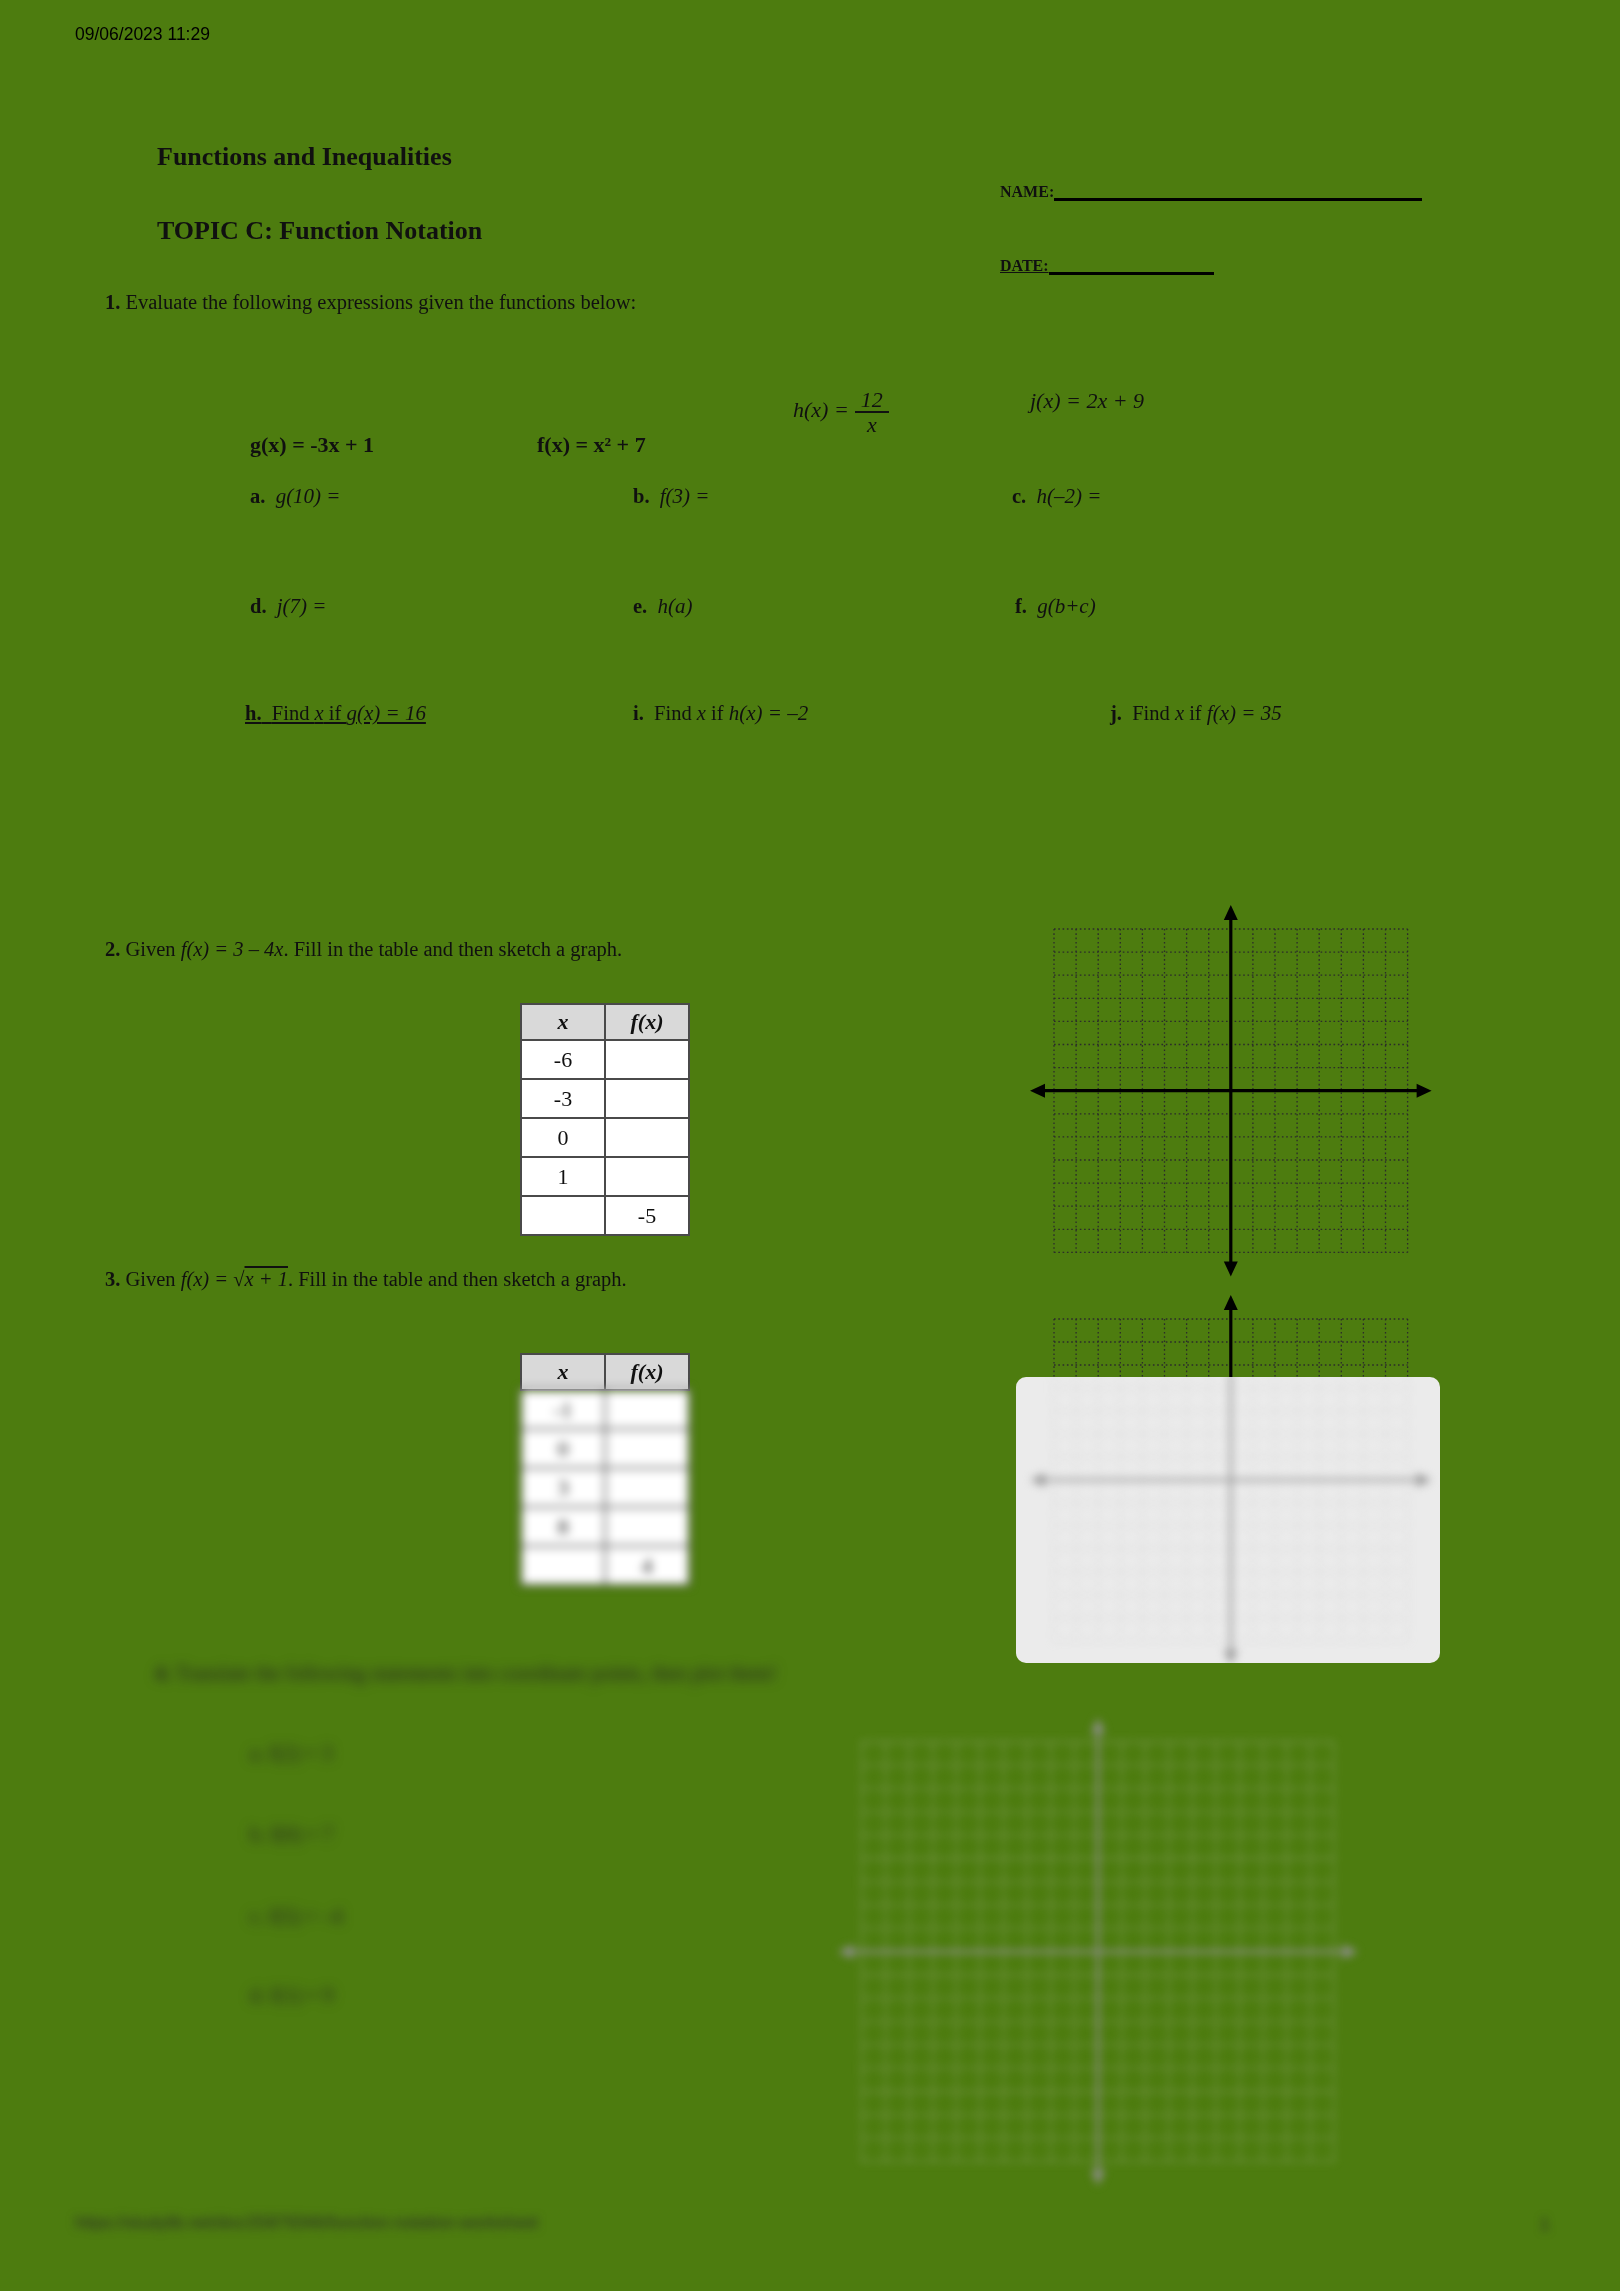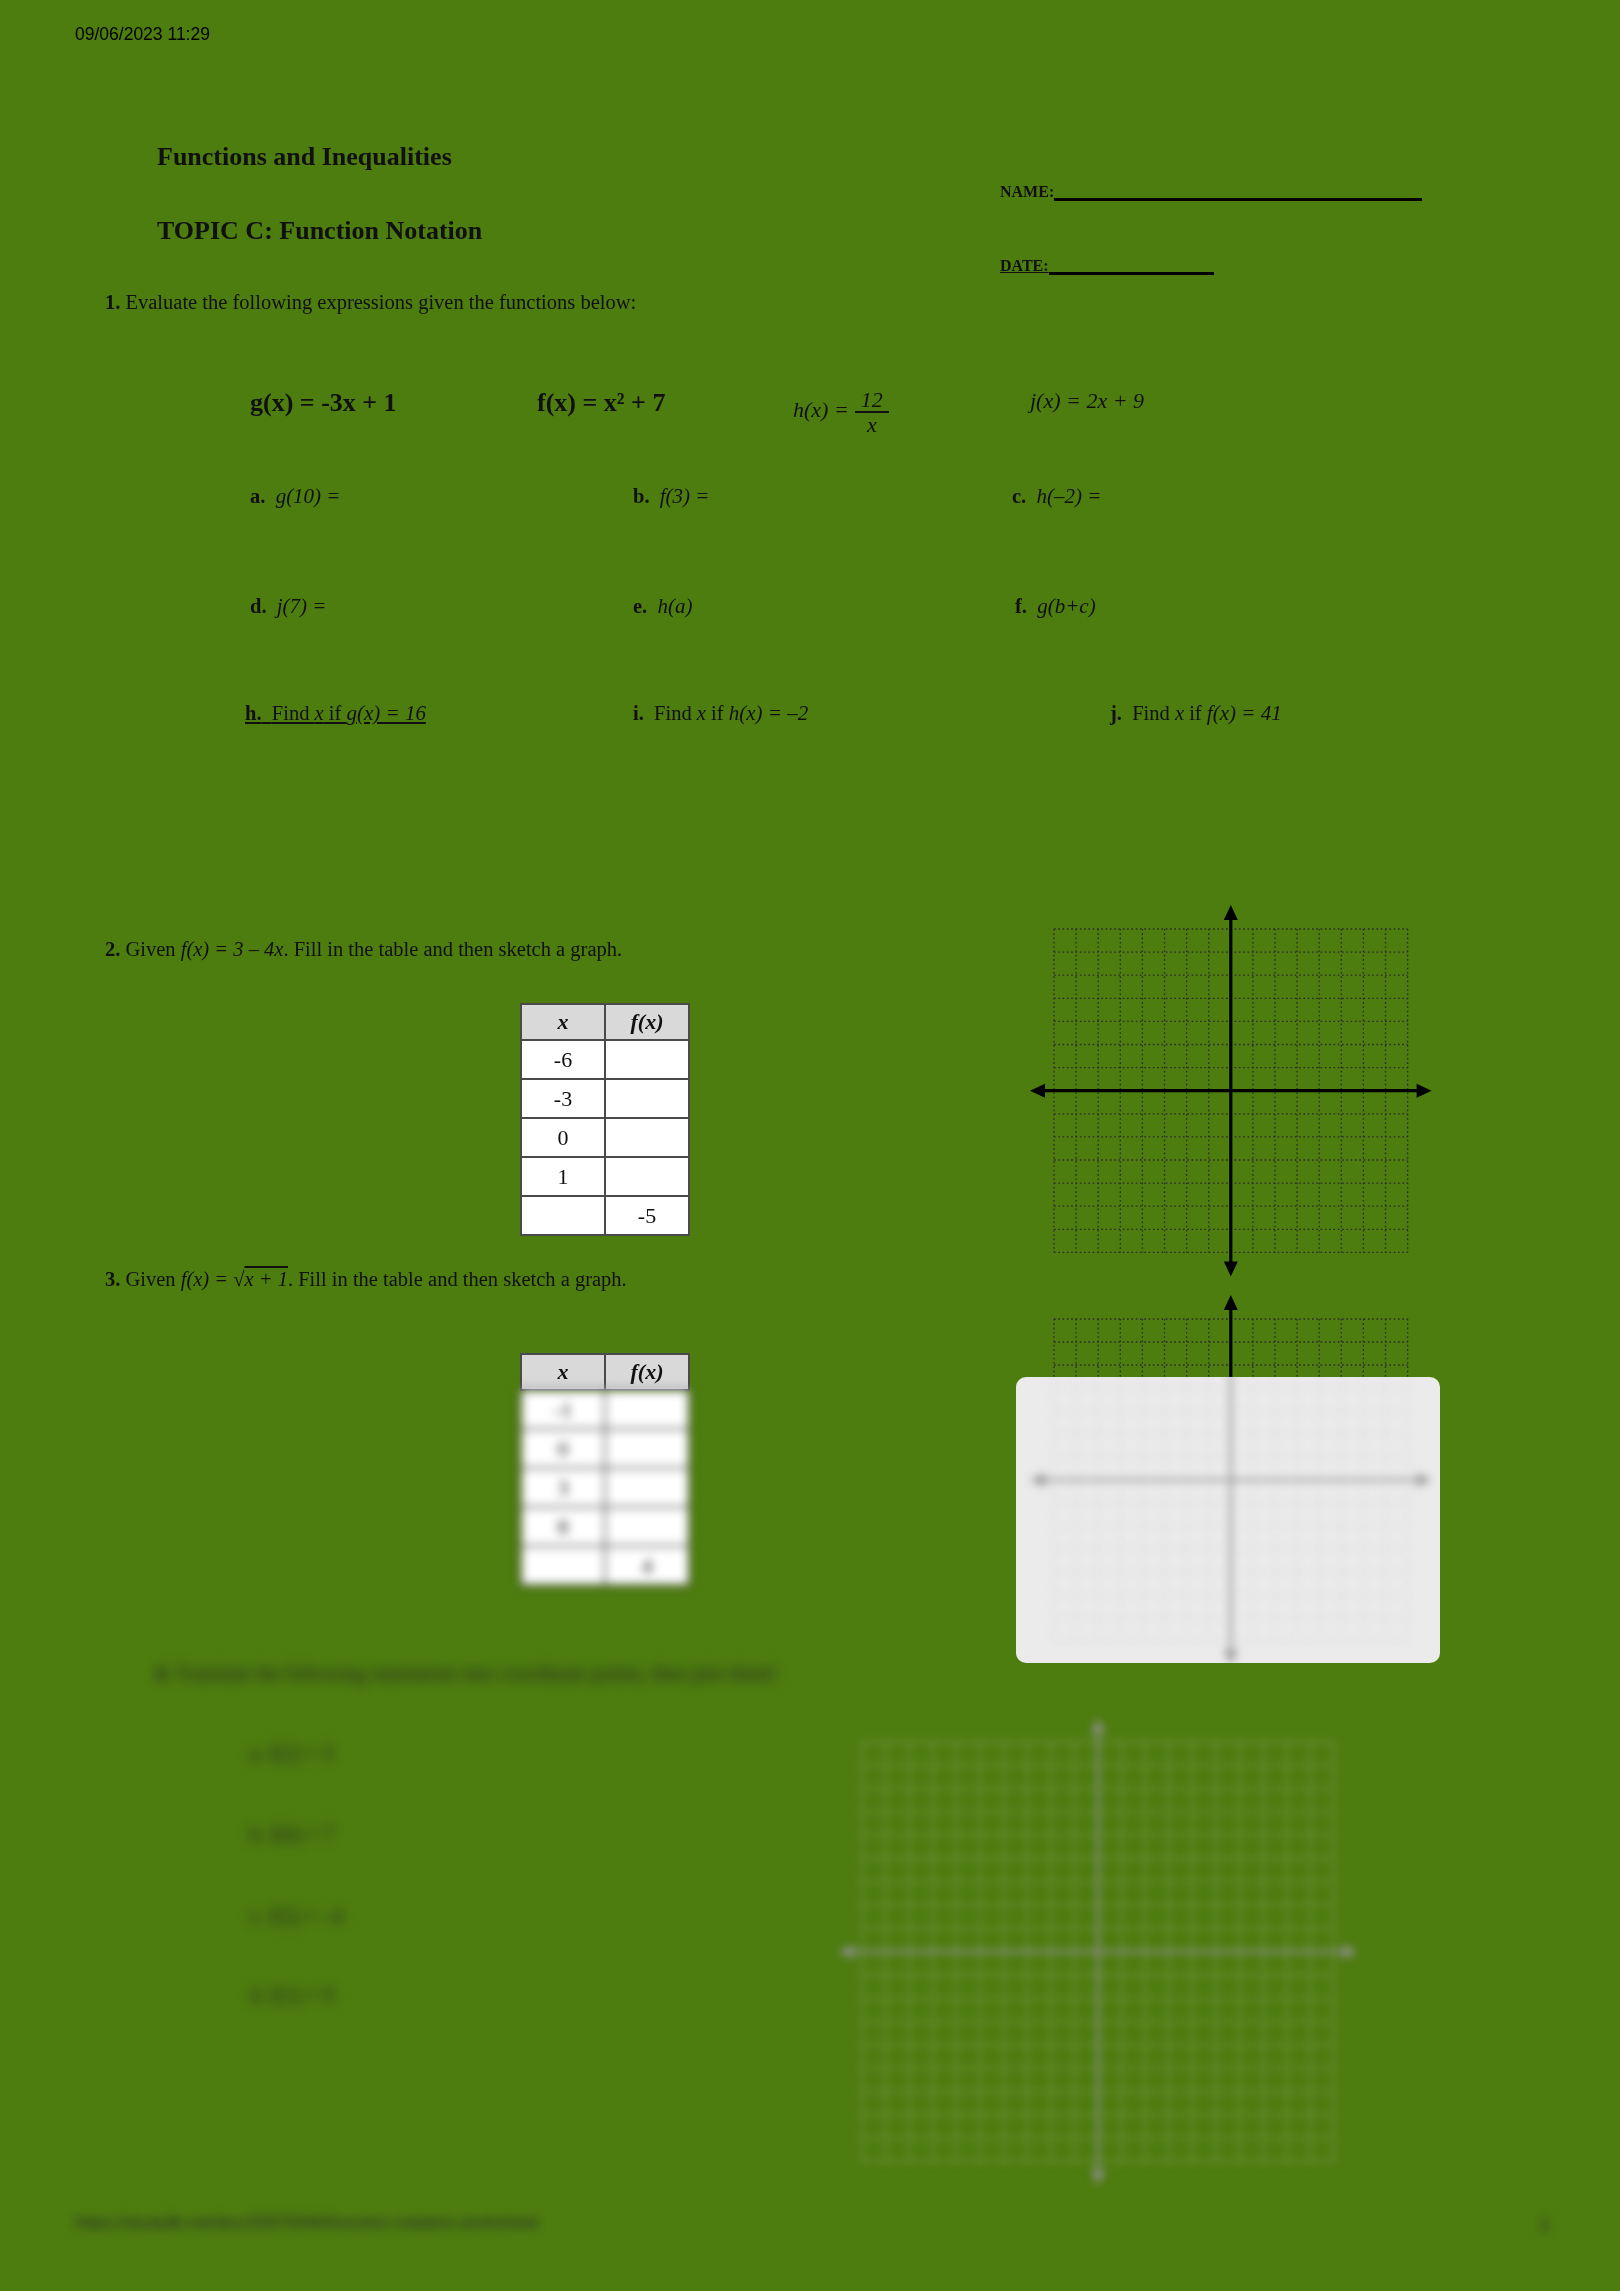--- a/index.html
+++ b/index.html
@@ -7,21 +7,21 @@
         font-family:"Liberation Serif",serif;color:#101010;}
   .abs{position:absolute;}
   .sans{font-family:"Liberation Sans",sans-serif;}
   .hdr{font-size:17.5px;color:#000;}
   .doc-title{font-size:26px;font-weight:bold;}
   .label-line{font-size:16px;font-weight:bold;margin-top:36px;}
   .fillline{display:inline-block;border-bottom:3px solid #000;height:20px;vertical-align:bottom;}
   .qhead{font-size:20.5px;}
   .qnum{font-weight:bold;}
   .mathit{font-style:italic;}
-  .fnbold{font-size:26px;font-weight:bold;}
+  .fnbold{font-size:22px;font-weight:bold;margin-top:44px;}
   .fnital{font-size:22px;font-style:italic;}
   .part{font-size:20.5px;}
   .part .lbl{font-weight:bold;}
   .part .expr{font-style:italic;font-size:21px;}
   .frac{display:inline-block;vertical-align:middle;text-align:center;font-style:italic;line-height:1.05;margin-left:6px;}
   .frac .num{display:block;padding:0 6px;}
   .frac .den{display:block;border-top:2px solid #111;padding:0 6px;}
   .radicand{text-decoration:overline;}
   .wtable{border-collapse:collapse;background:#fff;}
   .wtable th,.wtable td{border:2px solid #4a4a4a;text-align:center;vertical-align:middle;
@@ -69,21 +69,21 @@
     <div class="abs part" style="left:1012px;top:0;"><span class="lbl">c.</span>&nbsp;&nbsp;<span class="expr">h(–2) =</span></div>
   </div>
   <div class="abs" style="left:0;top:594px;width:1620px;">
     <div class="abs part" style="left:250px;top:0;"><span class="lbl">d.</span>&nbsp;&nbsp;<span class="expr">j(7) =</span></div>
     <div class="abs part" style="left:633px;top:0;"><span class="lbl">e.</span>&nbsp;&nbsp;<span class="expr">h(a)</span></div>
     <div class="abs part" style="left:1015px;top:0;"><span class="lbl">f.</span>&nbsp;&nbsp;<span class="expr">g(b+c)</span></div>
   </div>
   <div class="abs" style="left:0;top:701px;width:1620px;">
     <div class="abs part" style="left:245px;top:0;text-decoration:underline;"><span class="lbl">h.</span>&nbsp;&nbsp;<span>Find </span><i>x</i><span> if </span><span class="expr">g(x) = 16</span></div>
     <div class="abs part" style="left:633px;top:0;"><span class="lbl">i.</span>&nbsp;&nbsp;<span>Find </span><i>x</i><span> if </span><span class="expr">h(x) = –2</span></div>
-    <div class="abs part" style="left:1110px;top:0;"><span class="lbl">j.</span>&nbsp;&nbsp;<span>Find </span><i>x</i><span> if </span><span class="expr">f(x) = 41</span></div>
+    <div class="abs part" style="left:1110px;top:0;"><span class="lbl">j.</span>&nbsp;&nbsp;<span>Find </span><i>x</i><span> if </span><span class="expr">f(x) = 35</span></div>
   </div>
 
   <div class="abs qhead" style="left:105px;top:938px;">
     <span class="qnum">2.</span>
     <span>Given </span>
     <span class="mathit">f(x) = 3 – 4x</span><span>.  Fill in the table and then sketch a graph.</span>
   </div>
   <div class="abs" style="left:520px;top:1003px;">
       <table class="wtable">
         <thead>

